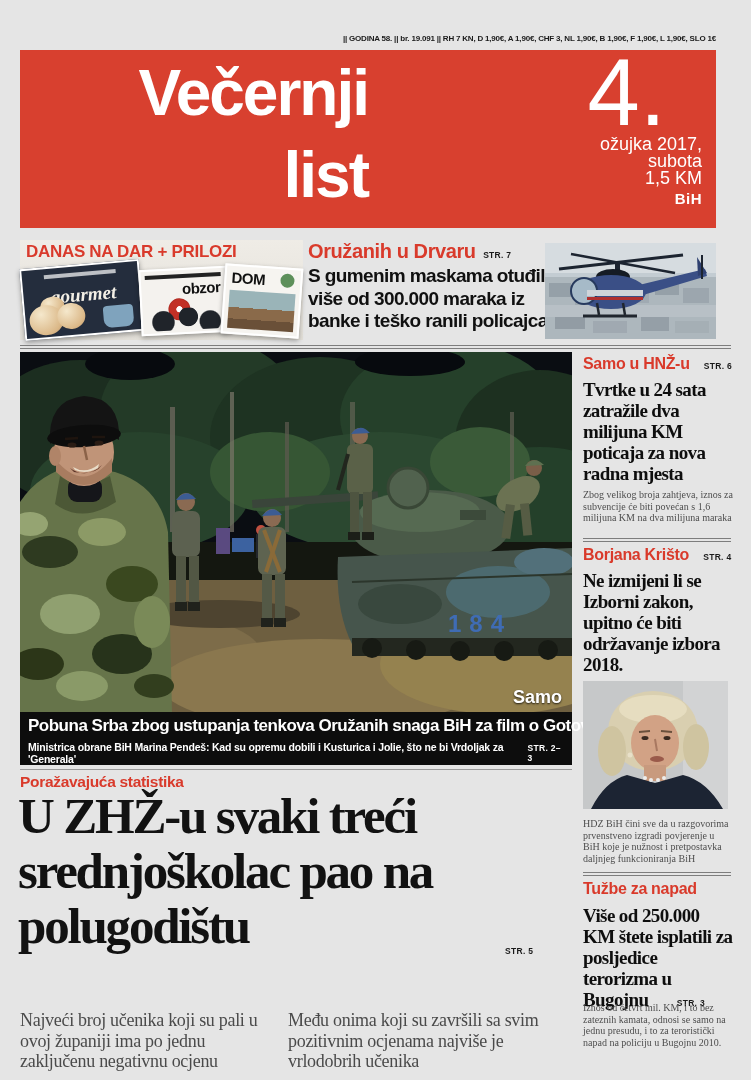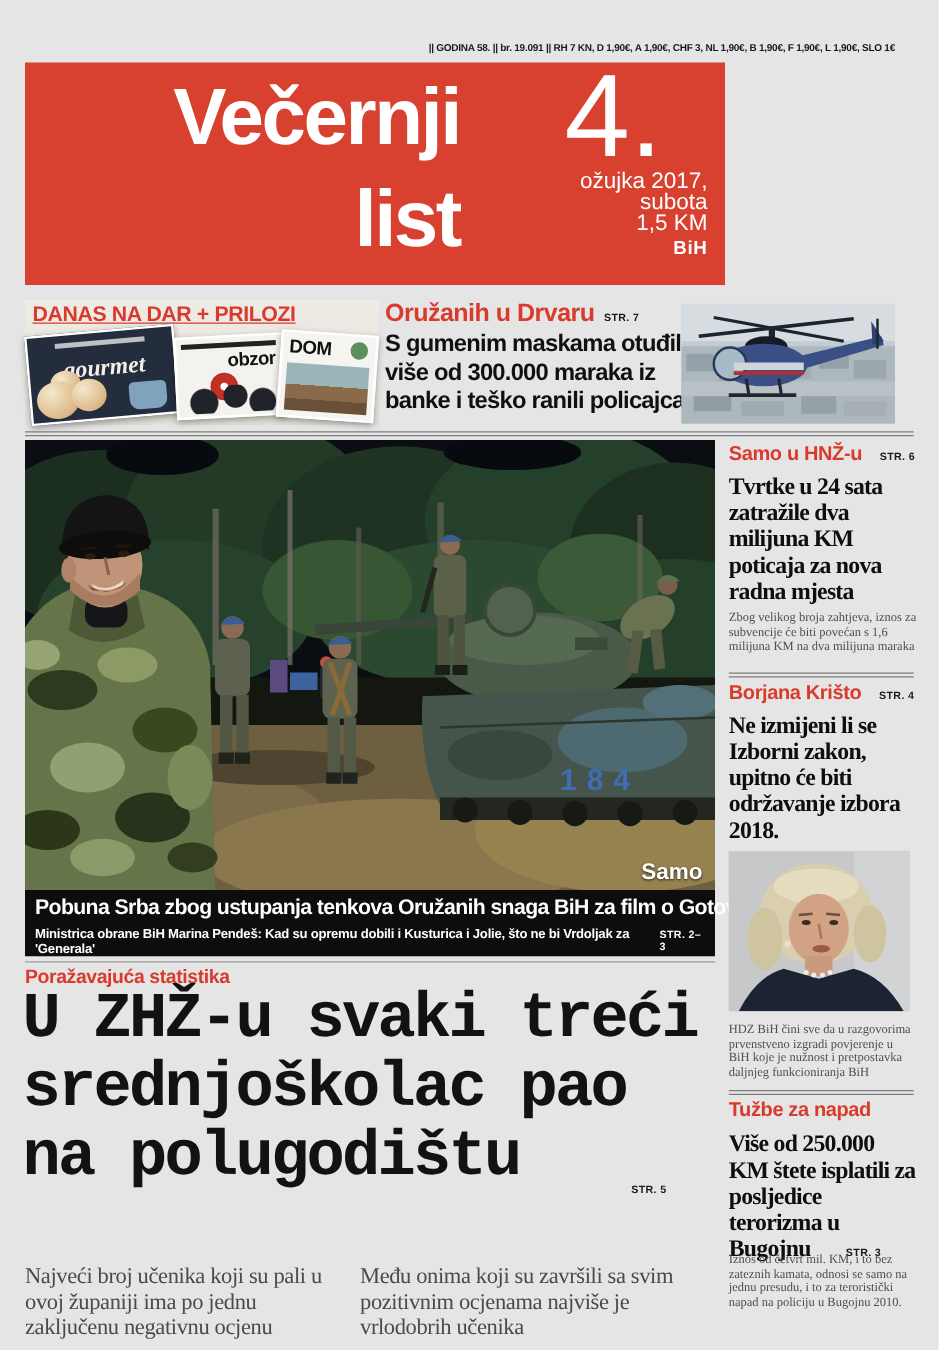--- a/index.html
+++ b/index.html
@@ -8,34 +8,34 @@
     position:relative; width:751px; height:1080px; background:#e5e5e5;
     overflow:hidden; font-family:"Liberation Sans", sans-serif; color:#161616;
   }
   .abs { position:absolute; }
 
   
   .top-info { top:34px; left:20px; right:35px; text-align:right;
     font-size:8px; font-weight:bold; color:#1a1a1a; letter-spacing:-0.2px; }
 
   
-  .masthead { top:50px; left:20px; width:560px; height:178px; background:#d8402f; }
+  .masthead { top:50px; left:20px; width:696px; height:178px; background:#d8402f; }
   .mast-title { position:absolute; left:30px; top:2px; width:318px; text-align:right;
     color:#ffffff; font-weight:bold; font-size:64px; line-height:82px; letter-spacing:-2px; }
   .mast-day { position:absolute; top:-4px; right:50px; color:#ffffff;
     font-size:94px; font-weight:300; line-height:1; }
   .mast-datelines { position:absolute; top:86px; right:14px; text-align:right;
     color:#ffffff; font-size:18px; line-height:17px; font-weight:300; }
   .mast-edition { font-size:15px; font-weight:bold; margin-top:3px; letter-spacing:0.5px; }
 
   
   .promo-left { top:240px; left:20px; width:283px; height:100px;
     background:linear-gradient(#efece6,#e2dfd8); }
   .gift-label { position:absolute; top:2px; left:6px; color:#d93a2b;
-    font-weight:bold; font-size:17px; letter-spacing:-0.3px;text-decoration:underline; }
+    font-weight:bold; font-size:17px; letter-spacing:-0.3px; }
   .cover { position:absolute; border:2px solid #fff; box-shadow:0 2px 5px rgba(0,0,0,.35); }
   .cover-gourmet { left:2px; top:24px; width:120px; height:72px; transform:rotate(-5deg);
     background:#242d3d; }
   .cover-gourmet .mtitle { position:absolute; top:18px; left:10px; right:6px; text-align:center;
     color:#f3efe6; font-family:"Liberation Serif", serif; font-style:italic;
     font-size:19px; font-weight:bold; }
   .cover-gourmet .topline { position:absolute; top:6px; left:22px; right:22px; height:4px;
     background:rgba(255,255,255,.7); }
   .pastry1,.pastry2,.pastry3 { position:absolute; border-radius:50%;
     background:radial-gradient(circle at 35% 30%, #f5e8cc, #dbb888 70%, #b98f5e); }
@@ -87,21 +87,21 @@
   .caption-line1 { padding:4px 8px 0 8px; font-size:17px; font-weight:bold;
     letter-spacing:-0.5px; white-space:nowrap; }
   .caption-line2 { display:flex; justify-content:space-between; align-items:baseline;
     padding:5px 8px 0 8px; font-size:10.5px; font-weight:bold; letter-spacing:-0.2px; }
   .caption-line2 .pageref { color:#fff; }
 
   
   .lead-kicker { top:773px; left:20px; color:#d93a2b; font-weight:bold; font-size:15.5px;
     letter-spacing:-0.3px; }
   .lead-headline { top:789px; left:18px; width:548px;
-    font-family:Liberation Mono, monospace; font-weight:bold; font-size:51px;
+    font-family:Liberation Serif, serif; font-weight:bold; font-size:51px;
     line-height:55px; letter-spacing:-2.2px; color:#121212; }
   .lead-pageref { top:946px; left:505px; }
   .lead-col { top:986px; width:264px; font-family:"Liberation Serif", serif;
     font-size:18px; line-height:20.5px; color:#4a4a4a; letter-spacing:-0.3px;margin-top:24px; }
   .lead-col1 { left:20px; } .lead-col2 { left:288px; }
 
   
   .sb { left:583px; width:150px; }
   .sb-kicker { color:#d93a2b; font-weight:bold; font-size:16px; letter-spacing:-0.3px; }
   .sb-kicker .pageref { margin-left:10px; }

